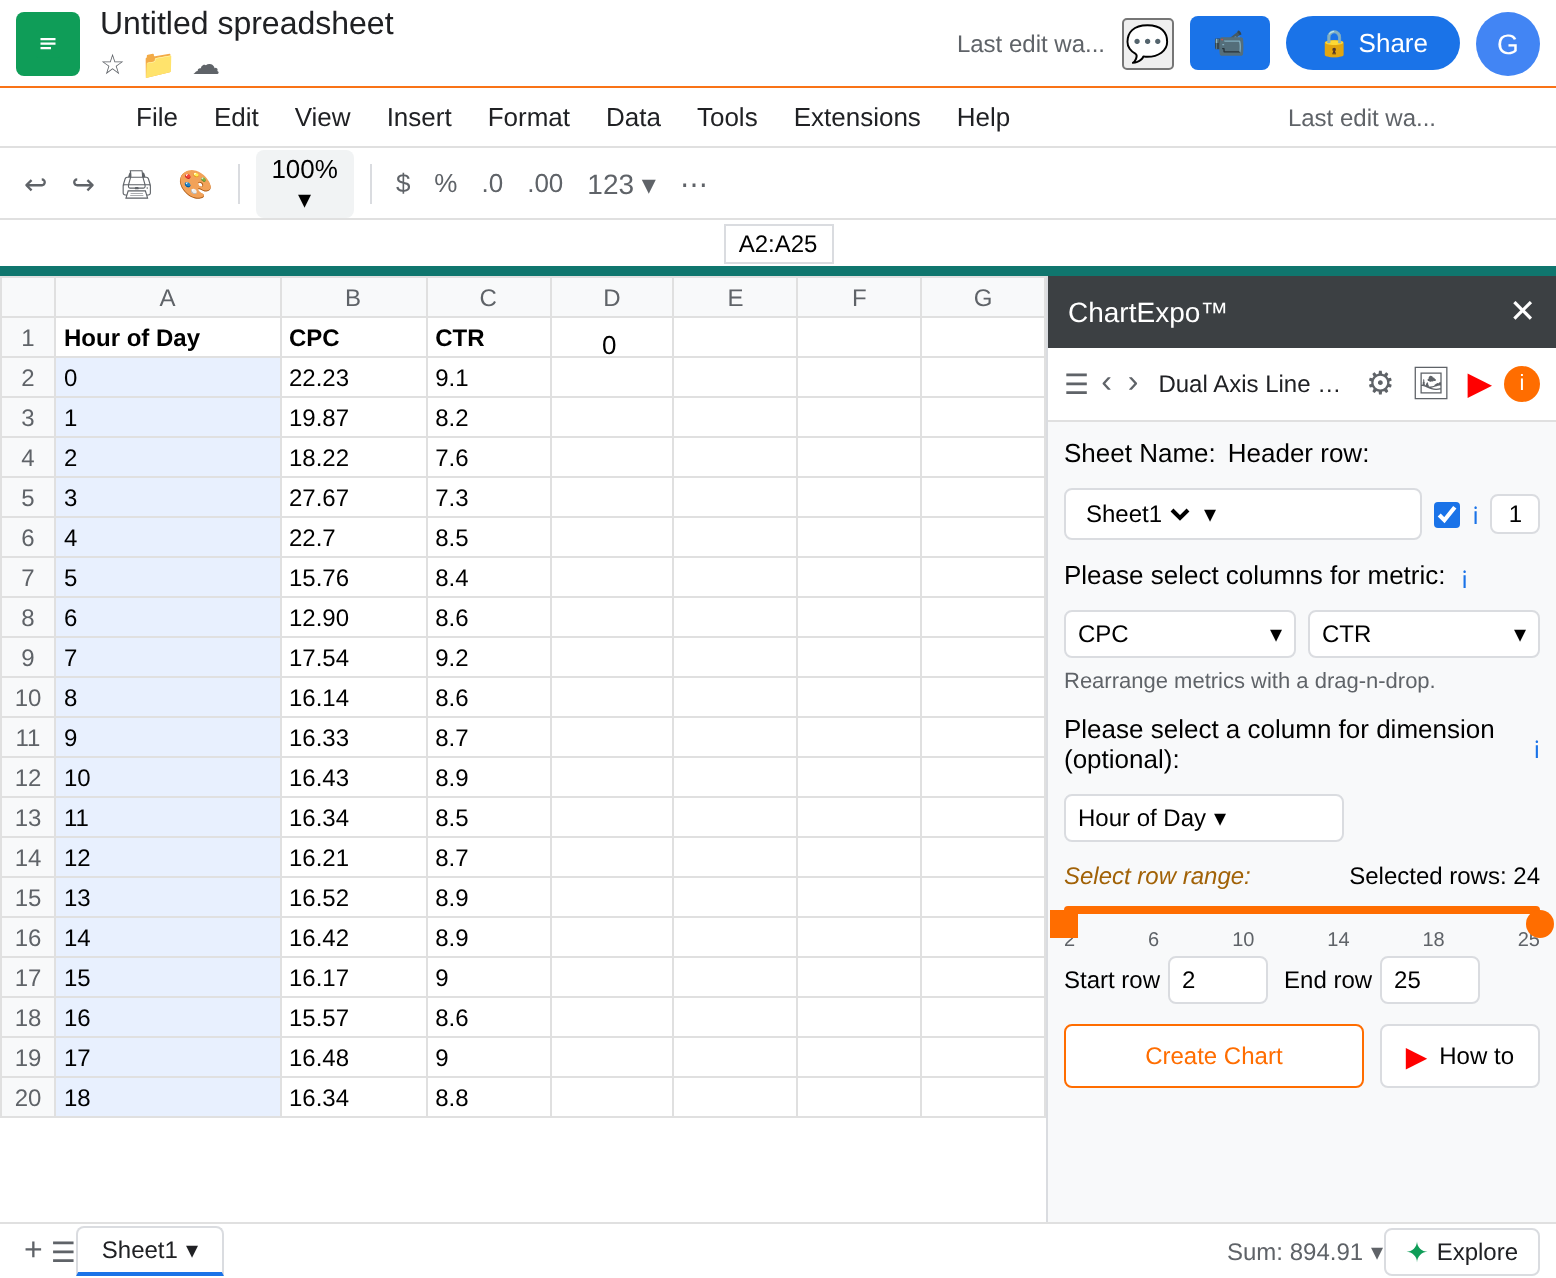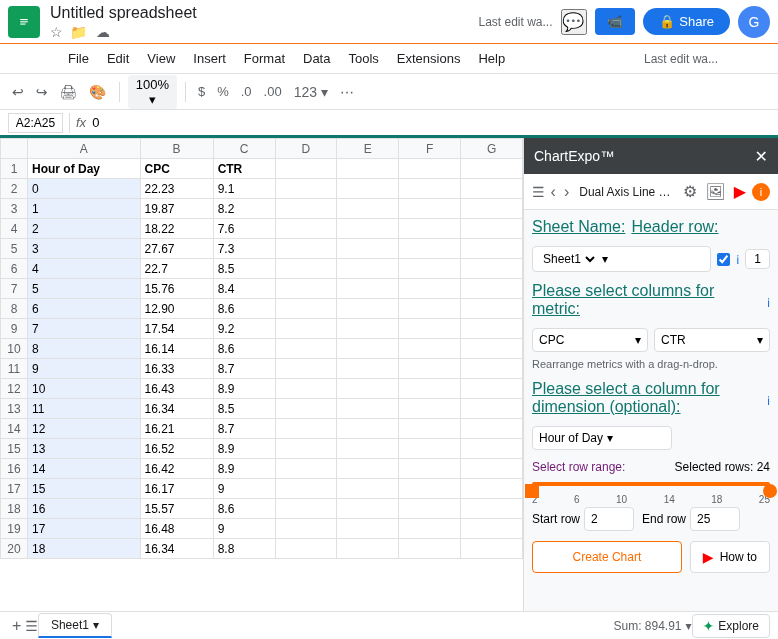--- a/index.html
+++ b/index.html
@@ -44,21 +44,21 @@
     #toolbar {
       display: flex; align-items: center; padding: 2px 8px; background: #fff;
       border-bottom: 1px solid #e0e0e0; height: 36px; gap: 4px;
     }
     .tb-btn { background: none; border: none; cursor: pointer; color: #5f6368; padding: 4px; border-radius: 3px; font-size: 14px; }
     .tb-sep { width: 1px; height: 20px; background: #dadce0; margin: 0 4px; }
     .tb-zoom { display: flex; align-items: center; background: #f1f3f4; border-radius: 4px; padding: 2px 8px; font-size: 13px; flex-direction: column; }
     .tb-currency { font-size: 13px; color: #5f6368; padding: 2px 4px; }
     #formula-bar {
       display: flex; align-items: center; padding: 2px 8px; background: #fff;
-      border-bottom: 3px solid #0f766e; height: 28px; gap: 6px;
+      border-bottom: 5px solid #0f766e; height: 28px; gap: 6px; flex-direction: column;
     }
     #cell-ref { width: 55px; border: 1px solid #dadce0; padding: 2px 4px; font-size: 12px; text-align: center; }
     #formula-sep { width: 1px; height: 20px; background: #dadce0; }
     #fx-label { color: #5f6368; font-size: 13px; font-style: italic; }
     #formula-input { flex: 1; border: none; outline: none; font-size: 13px; }
 
     
     #main { display: flex; height: calc(639px - 44px - 30px - 36px - 28px - 28px); }
 
     
@@ -112,21 +112,21 @@
     #panel-close { background: none; border: none; color: #fff; cursor: pointer; font-size: 16px; }
     #panel-nav {
       display: flex; align-items: center; gap: 4px; padding: 6px 8px;
       background: #fff; border-bottom: 1px solid #e0e0e0;
     }
     #panel-nav-btn { background: none; border: none; cursor: pointer; color: #5f6368; font-size: 14px; }
     #chart-type-label { flex: 1; font-size: 12px; color: #202124; padding: 2px 4px; white-space: nowrap; overflow: hidden; text-overflow: ellipsis; }
     .panel-icon-btn { background: none; border: none; cursor: pointer; color: #5f6368; font-size: 16px; padding: 2px; }
     #panel-body { padding: 8px; flex: 1; }
     .panel-section { margin-bottom: 10px; }
-    .panel-label { font-size: 16px; color: #0f766e; margin-bottom: 4px; text-decoration: underline; }
+    .panel-label { font-size: 13px; color: #000000; margin-bottom: 4px; }
     .panel-row { display: flex; align-items: center; gap: 6px; margin-bottom: 6px; }
     .panel-select {
       border: 1px solid #dadce0; border-radius: 4px; padding: 4px 6px;
       font-size: 12px; background: #fff; cursor: pointer; display: flex; align-items: center; gap: 4px;
     }
     .panel-select select { border: none; background: none; font-size: 12px; cursor: pointer; outline: none; }
     .checkbox-wrap { display: flex; align-items: center; gap: 4px; }
     .checkbox-wrap input[type="checkbox"] { accent-color: #1a73e8; }
     .panel-info-icon { color: #1a73e8; font-size: 12px; cursor: pointer; margin-left: 2px; }
     .metric-row { display: flex; gap: 6px; margin-bottom: 6px; }
@@ -134,21 +134,21 @@
       flex: 1; border: 1px solid #dadce0; border-radius: 4px; padding: 4px 6px;
       font-size: 12px; background: #fff; display: flex; align-items: center; justify-content: space-between; cursor: pointer;
     }
     .drag-hint { font-size: 11px; color: #5f6368; margin-bottom: 6px; }
     .dim-select {
       border: 1px solid #dadce0; border-radius: 4px; padding: 4px 6px;
       font-size: 12px; background: #fff; display: flex; align-items: center; gap: 4px; cursor: pointer; width: 140px;
     }
     .range-section { margin-bottom: 10px; }
     .range-header { display: flex; justify-content: space-between; margin-bottom: 4px; }
-    .range-label { font-size: 12px; color: #701a75; }
+    .range-label { font-size: 12px; color: #a16207; font-style: italic; }
     .range-value { font-size: 12px; color: #000000; }
     .slider-ticks { display: flex; justify-content: space-between; font-size: 10px; color: #5f6368; margin-bottom: 2px; }
     .row-inputs { display: flex; align-items: center; gap: 8px; margin-bottom: 8px; }
     .row-input-group { display: flex; align-items: center; gap: 4px; }
     .row-input-label { font-size: 12px; color: #000000; }
     .row-input { width: 50px; border: 1px solid #dadce0; border-radius: 4px; padding: 4px 6px; font-size: 12px; }
     .panel-buttons { display: flex; gap: 8px; margin-top: 4px; justify-content: flex-end; }
     #create-chart-btn {
       flex: 1; background: #fff; border: 1px solid #ff6d00; color: #ff6d00;
       border-radius: 4px; padding: 7px 12px; cursor: pointer; font-size: 12px; font-weight: 500;

